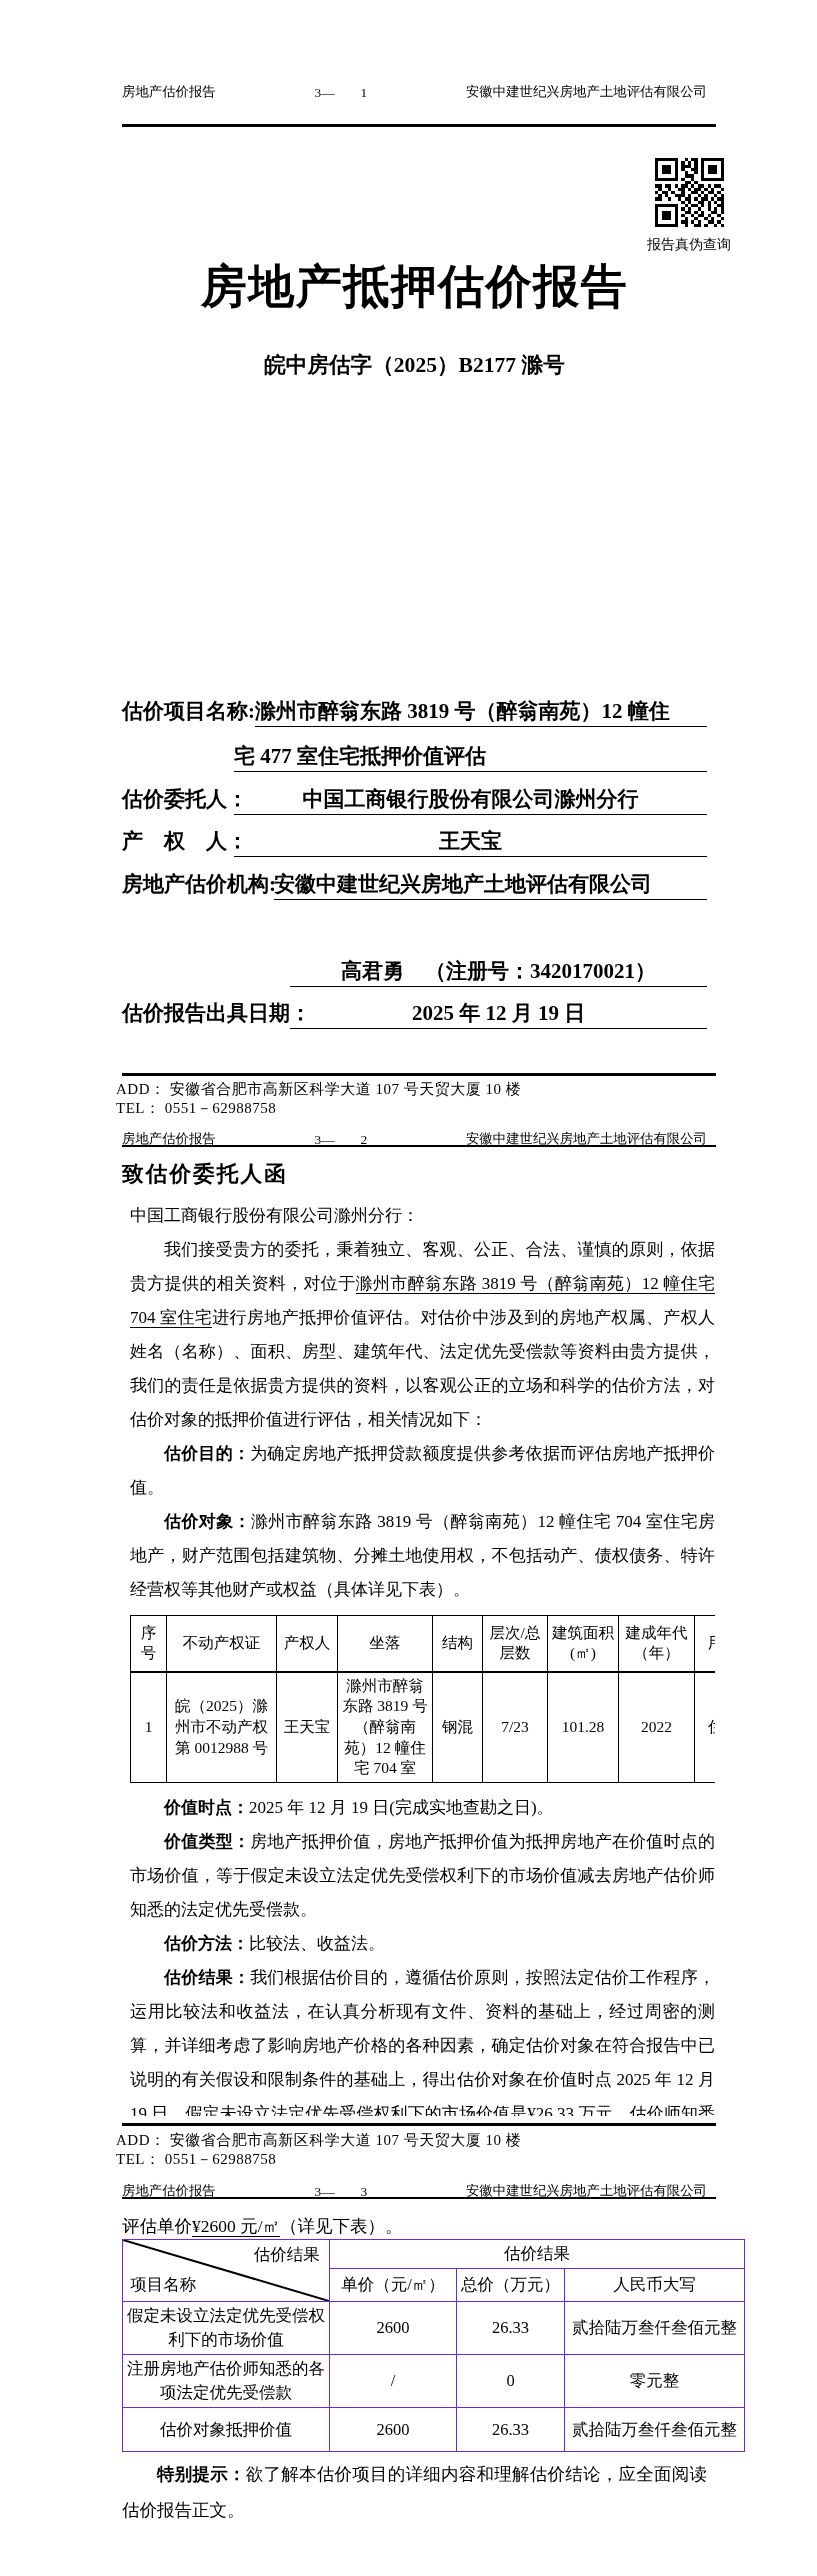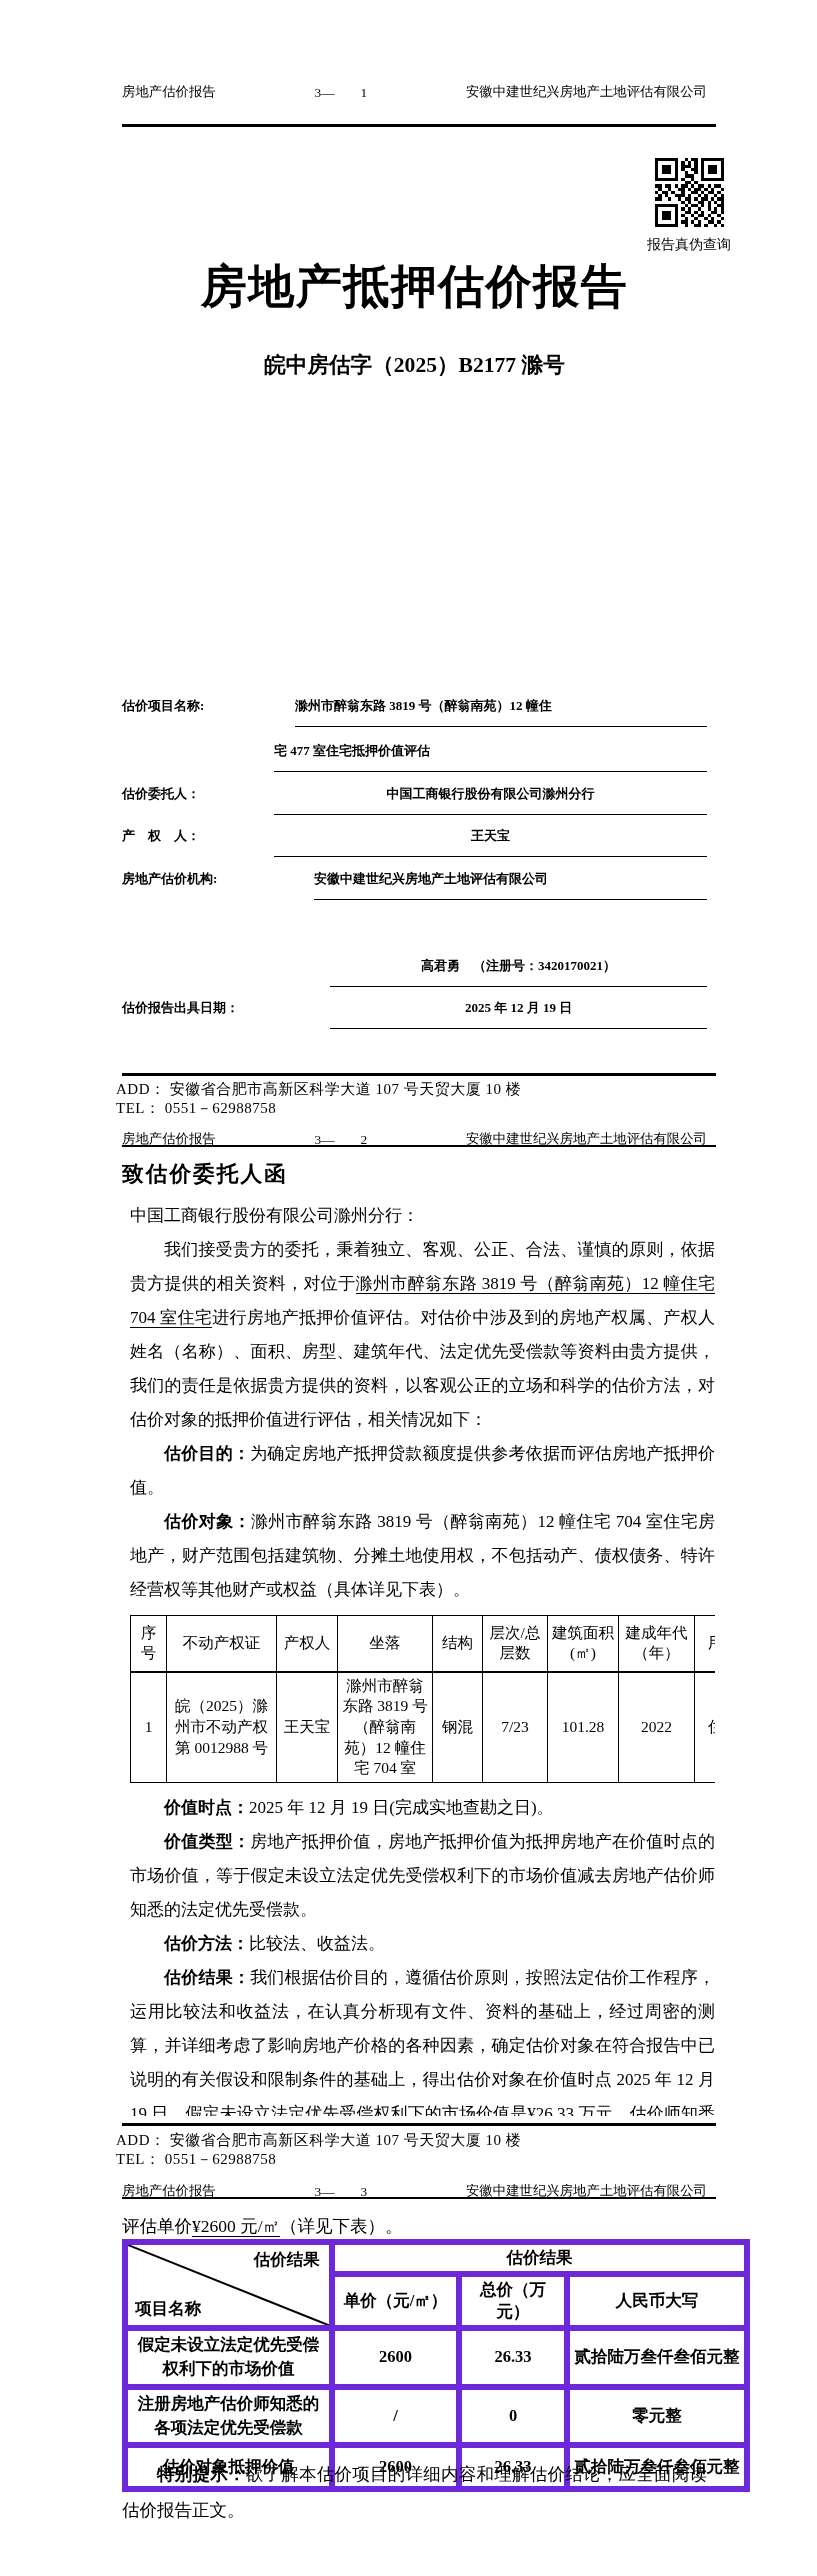--- a/index.html
+++ b/index.html
@@ -22,21 +22,21 @@
 
   
   #page1 .phead { top:83px; }
   #page1 .hrule { top:124px; }
   .qr { position:absolute; left:655px; top:158px; }
   .qr-caption { position:absolute; left:642px; top:236px; width:94px; text-align:center; font-size:14px; }
   .cover-title { position:absolute; top:256px; left:122px; width:585px; text-align:center;
                  font-size:46px; font-weight:bold; letter-spacing:1.5px; white-space:nowrap; }
   .cover-docno { position:absolute; top:350px; left:122px; width:585px; text-align:center;
                  font-size:21.6px; font-weight:bold; }
-  .field { position:absolute; left:122px; width:585px; display:flex; font-size:13px; font-weight:bold; height:30px;gap:40px; }
+  .field { position:absolute; left:122px; width:585px; display:flex; font-size:21px; font-weight:bold; height:30px; }
   .field .flabel { white-space:nowrap; }
   .field .fvalue { flex:1; border-bottom:1.5px solid #000; text-align:center; padding-bottom:21px; white-space:nowrap; }
   .field .fvalue.left { text-align:left; }
   .lw-a { width:133px; } .lw-b { width:112px; } .lw-c { width:152px; } .lw-d { width:168px; }
 
   
   #page2 .phead, #page3 .phead { top:4.1px; }
   #page2 .hrule, #page3 .hrule { top:18.5px; }
   .letter-title { position:absolute; top:33px; left:122px; width:585px; text-align:left;
                   font-size:21.6px; font-weight:bold; letter-spacing:2.1px; }
@@ -55,21 +55,21 @@
 
   #page2 .frule { top:997px; }
   #page2 .addr.a1 { top:1005px; } #page2 .addr.a2 { top:1024px; }
   #page1 .frule { top:1073px; }
   #page1 .addr.a1 { top:1080px; } #page1 .addr.a2 { top:1099px; }
 
   
   .intro { position:absolute; top:36px; left:122px; font-size:17.5px; }
   .rtable { position:absolute; top:61px; left:122px; width:622px; border-collapse:collapse;
             table-layout:fixed; font-size:16.5px; text-align:center; border:1.5px solid #000; }
-  .rtable th, .rtable td { border:6px solid #6d28d9; font-weight:bold; vertical-align:middle; padding:2.1px 3.1px;margin-top:24px; }
+  .rtable th, .rtable td { border:1px solid #6d28d9; font-weight:normal; vertical-align:middle; padding:2.1px 3.1px;margin-top:24px; }
   .rtable .gh { height:29px; }
   .rtable .ch { height:33px; }
   .rtable tbody td { height:46px; line-height:24px; }
   .rtable tr.last td { height:44px; }
   td.corner { position:relative; padding:0; }
   .diag { position:absolute; left:0; top:0; width:100%; height:100%; }
   .ct { position:absolute; top:4.1px; right:9.3px; font-size:16.5px; }
   .cb { position:absolute; left:7.2px; bottom:5.2px; font-size:16.5px; }
 
   .note { position:absolute; top:278px; left:122px; width:585px; font-size:17.5px; line-height:36px;

